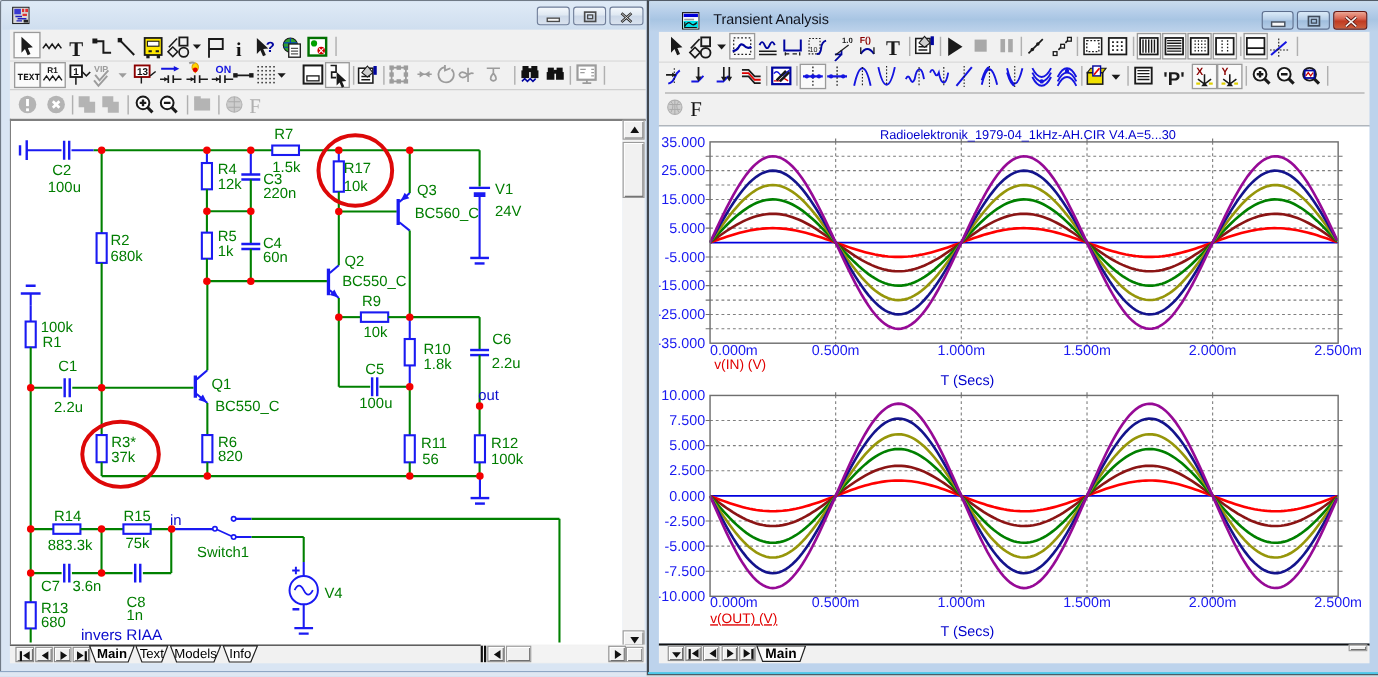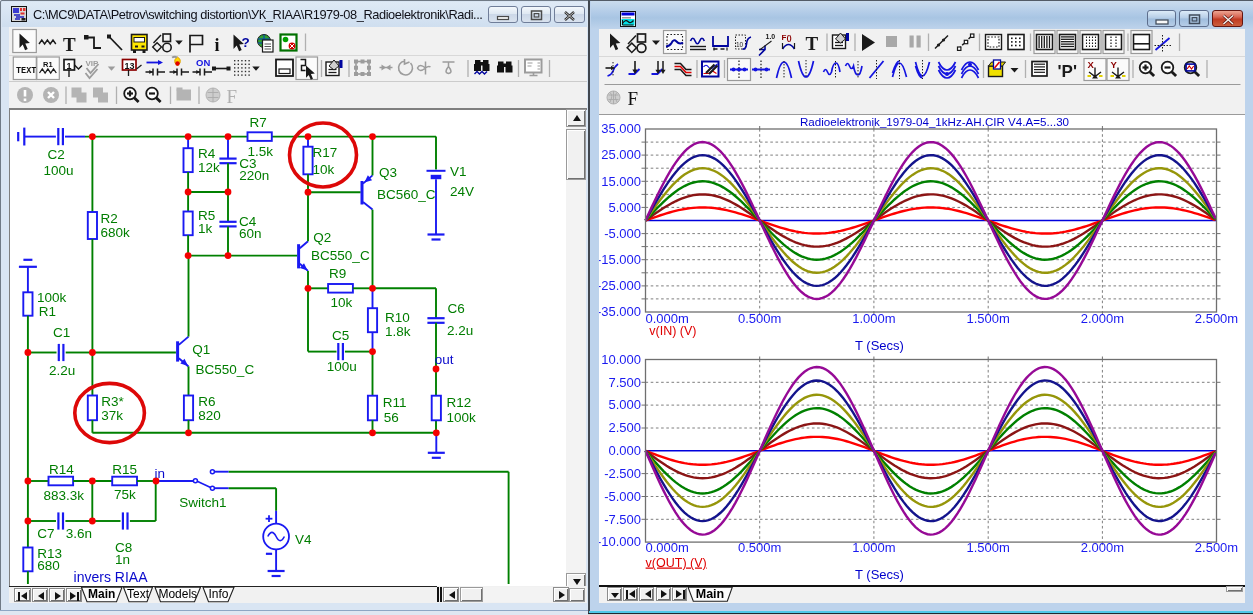--- a/index.html
+++ b/index.html
@@ -24,21 +24,20 @@
 <div class="abs" style="left:2px;top:2px;width:585px;height:24.5px;background:linear-gradient(180deg,#dfeaf6,#cfdeef)"></div>
 <svg style="position:absolute;left:11px;top:6px" width="16" height="16" viewBox="0 0 16 16">
       <rect x="0.5" y="0.5" width="15" height="15" fill="#d8d8d8" stroke="#111" stroke-width="1"></rect>
       <rect x="2" y="2" width="6" height="5" fill="#3a3ad0"></rect>
       <rect x="9" y="2" width="2" height="3" fill="#e03030"></rect>
       <rect x="12" y="2" width="2.5" height="3" fill="#e03030"></rect>
       <path d="M3 9 l6 0 m-4 2 l8 0 m-9 2 l5 0" stroke="#2020c0" stroke-width="1.3" fill="none"></path>
       <rect x="9.5" y="6.5" width="4" height="2" fill="#e03030"></rect>
       <rect x="10.5" y="12" width="4" height="2.5" fill="#222"></rect>
     </svg>
-<div class="abs" style="left:33px;top:7px;width:472px;height:16px;font-size:12.8px;letter-spacing:-0.42px;color:#101018;white-space:nowrap;overflow:hidden">C:\MC9\DATA\Petrov\switching distortion\УК_RIAA\R1979-08_Radioelektronik\Radi...</div>
 <div class="tb" style="left:488px;top:5.5px;width:30px">
       <svg style="position:absolute;left:0px;top:0px" width="29" height="16" viewBox="0 0 29 16">
         <rect x="8.5" y="9.5" width="11" height="3" fill="#f4f4f4" stroke="#4a4a4a" stroke-width="1.2"></rect>
       </svg>
     </div>
 <div class="tb" style="left:520.5px;top:5.5px;width:30px">
       <svg style="position:absolute;left:0px;top:0px" width="29" height="16" viewBox="0 0 29 16">
         <rect x="9.5" y="4" width="10" height="8.5" fill="none" stroke="#4a4a4a" stroke-width="1.5"></rect>
         <rect x="12.2" y="6.6" width="4.6" height="3.4" fill="none" stroke="#4a4a4a" stroke-width="1.2"></rect>
       </svg>
@@ -490,20 +489,21 @@
 <div class="abs" style="left:591px;top:1px;width:662px;height:28px;background:linear-gradient(180deg,#cadced 0%,#b3cce8 40%,#a8c5e3 60%,#bed3eb 100%)"></div>
 <svg style="position:absolute;left:619.5px;top:10.5px" width="16" height="16" viewBox="0 0 16 16">
       <rect x="0.5" y="0.5" width="15" height="15" fill="#fff" stroke="#111" stroke-width="1"></rect>
       <rect x="1.5" y="1.5" width="13" height="3" fill="#0000d8"></rect>
       <rect x="1.5" y="5.5" width="13" height="2.5" fill="#fff"></rect>
       <rect x="2" y="6" width="9" height="1.5" fill="#9a9a9a"></rect>
       <rect x="1.5" y="8" width="13" height="6.5" fill="#00e0e8"></rect>
       <path d="M2.5 12.5 q3 -4.5 5.5 -2 q2.5 2.5 5.5 -1" stroke="#111" stroke-width="1.2" fill="none"></path>
       <path d="M2.5 9 l0 5 l11 0" stroke="#111" stroke-width="1" fill="none"></path>
     </svg>
+<div class="abs" style="left:648.5px;top:9.5px;width:300px;height:16px;font-size:13px;color:#10121c">Transient Analysis</div>
 <div class="tbr" style="left:1146.8px;top:9.5px;width:29.5px">
       <svg style="position:absolute;left:0px;top:0px" width="29" height="16" viewBox="0 0 29 16">
         <rect x="8" y="9" width="12" height="4" fill="#f8f8f8" stroke="#46505e" stroke-width="1.3"></rect>
       </svg>
     </div>
 <div class="tbr" style="left:1179px;top:9.5px;width:29.5px">
       <svg style="position:absolute;left:0px;top:0px" width="29" height="16" viewBox="0 0 29 16">
         <rect x="9.5" y="4" width="10" height="8.5" fill="none" stroke="#404c5c" stroke-width="1.5"></rect>
         <rect x="12.2" y="6.6" width="4.6" height="3.4" fill="none" stroke="#404c5c" stroke-width="1.2"></rect>
       </svg>

